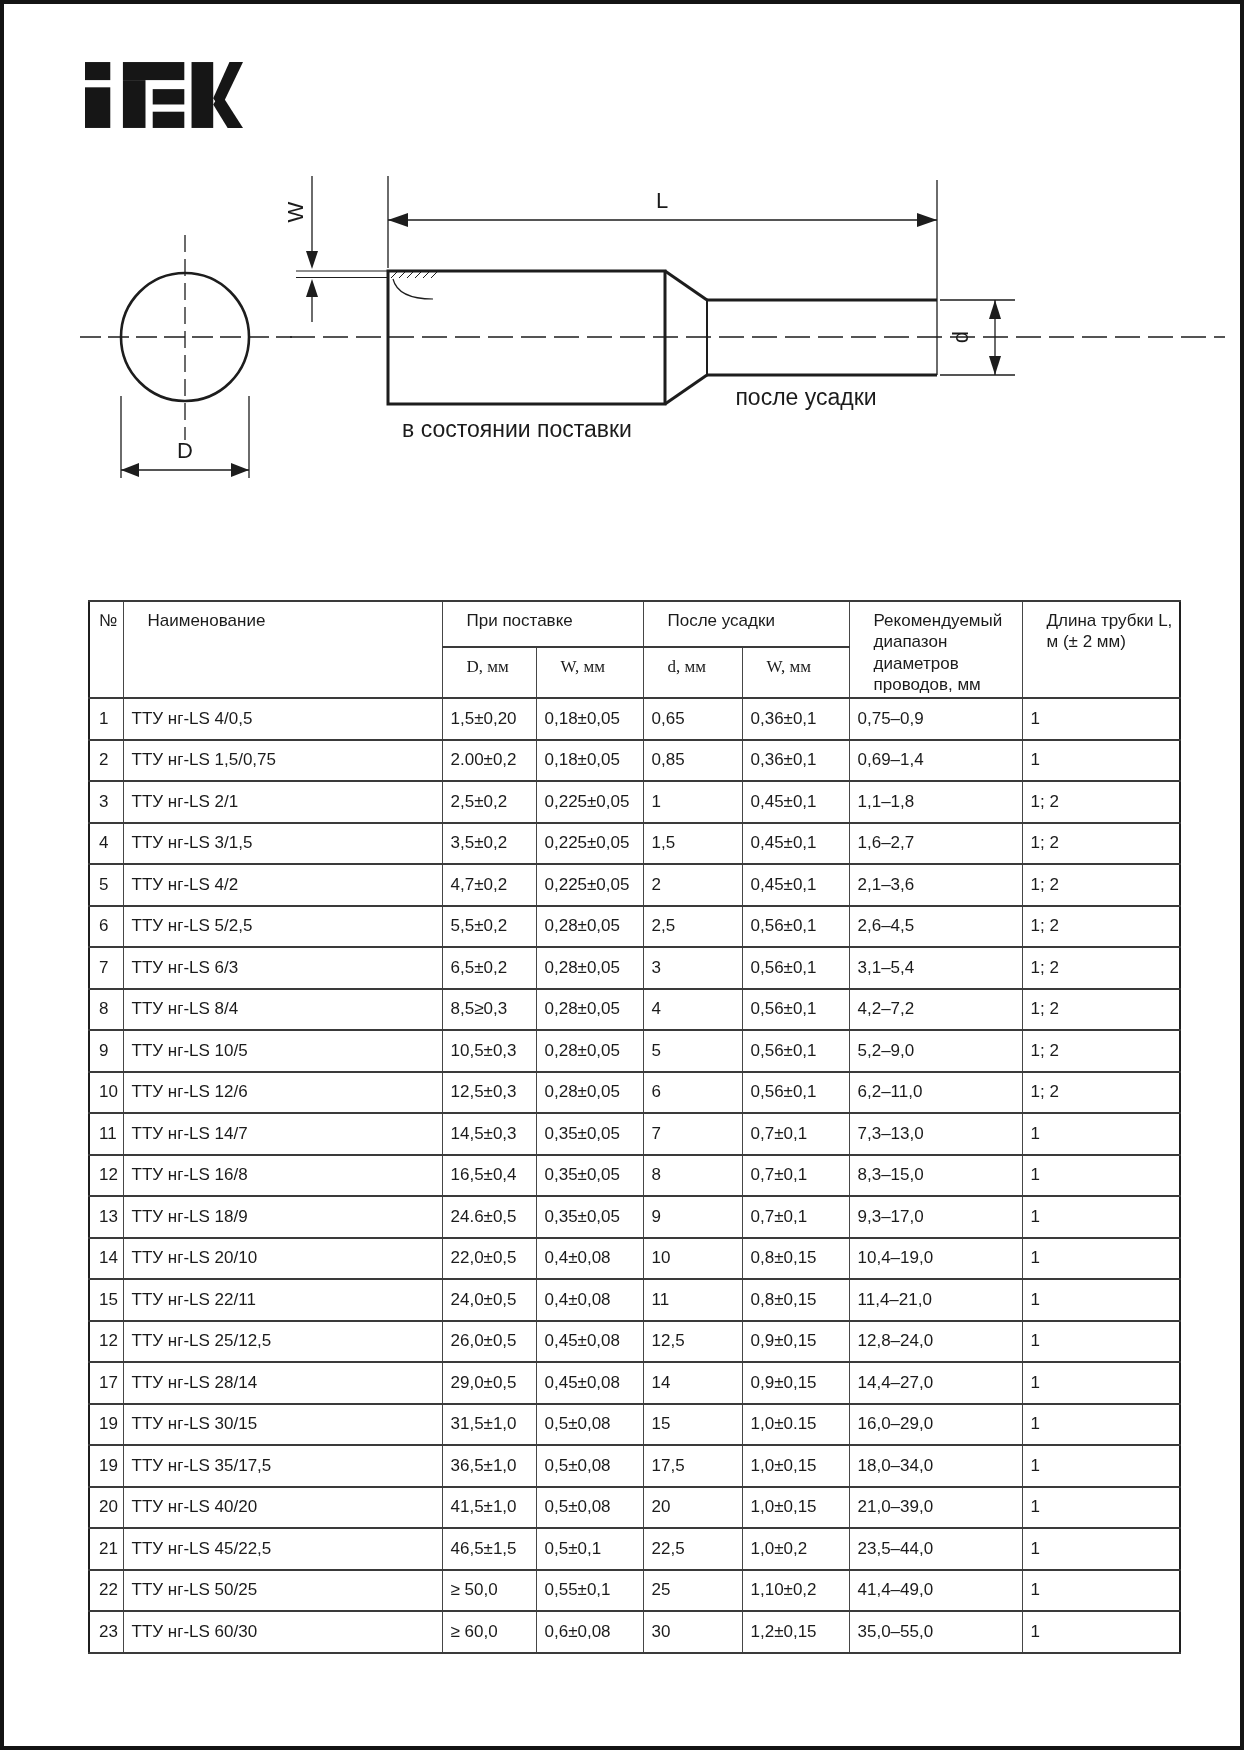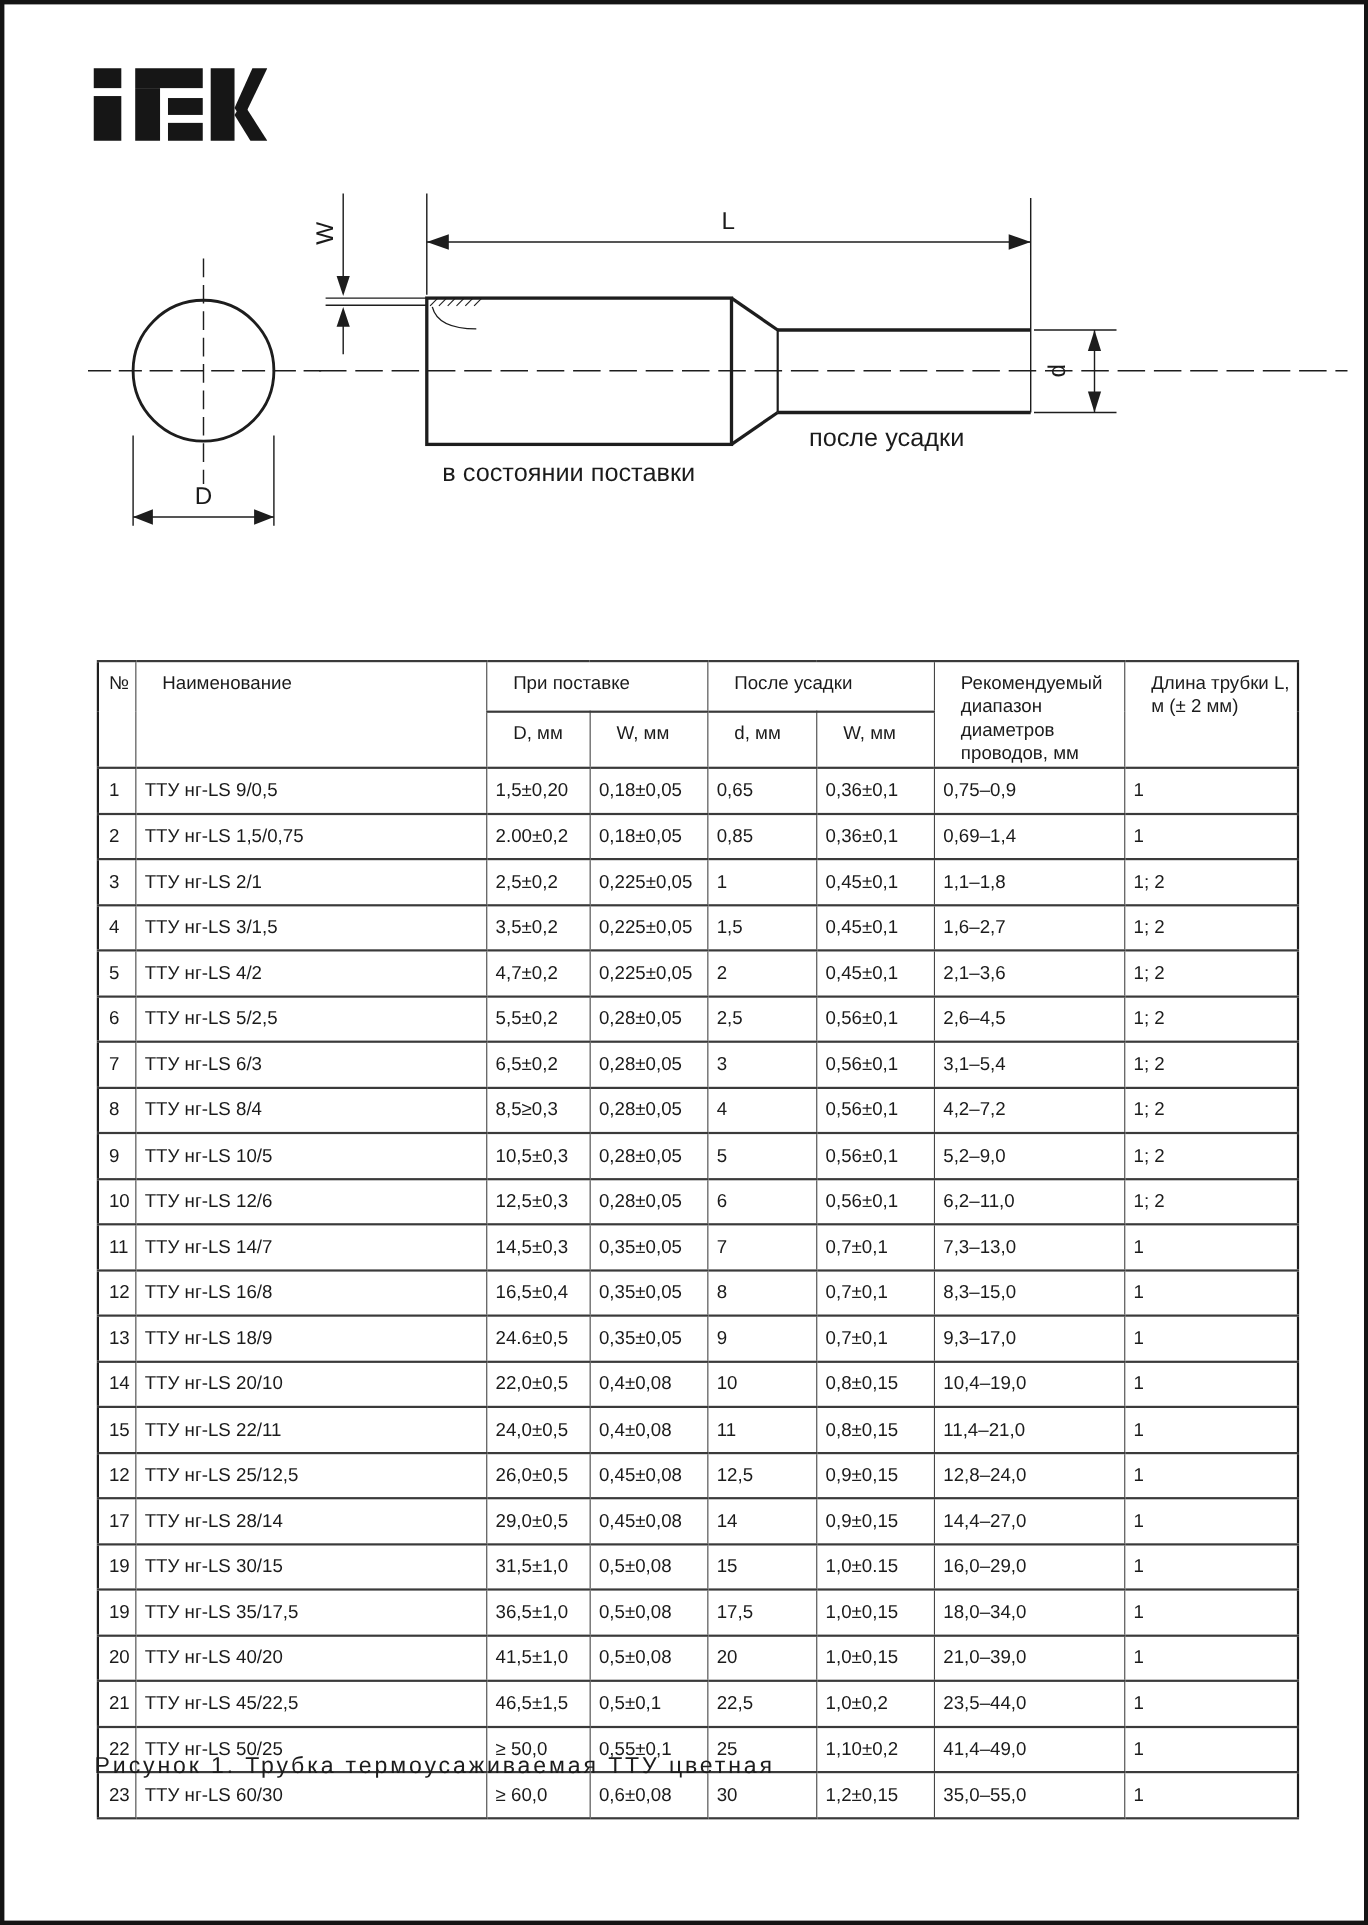--- a/index.html
+++ b/index.html
@@ -28,21 +28,21 @@
   table.spec th, table.spec td {
     border-left:1px solid #464646; border-right:1px solid #464646;
     border-top:2px solid #3a3a3a; border-bottom:2px solid #3a3a3a;
     padding:2px 6px 2px 8px; text-align:left; font-weight:400;
     overflow:hidden; white-space:normal;
   }
   table.spec thead th { vertical-align:top; padding-top:8px; line-height:1.25;padding-left:24px; }
   table.spec tbody td { height:35.5px; vertical-align:middle; }
   table.spec .c-num { text-align:left; padding-left:9px; }
   table.spec thead tr.h1 th { height:34px; }
-  table.spec thead tr.h2 th { height:38px; }
+  table.spec thead tr.h2 th { height:38px;font-family:Liberation Serif, serif; }
 
   .caption {
     position:absolute; left:86px; top:1594px; width:1000px;
     font-size:21px; letter-spacing:2.6px; color:#1c1c1c;
   }
 </style>
 </head>
 <body>
 
 <div class="page">
@@ -155,21 +155,21 @@
       <tr class="h2">
         <th>D, мм</th>
         <th>W, мм</th>
         <th>d, мм</th>
         <th>W, мм</th>
       </tr>
     </thead>
     <tbody>
         <tr>
           <td class="c-num">1</td>
-          <td>ТТУ нг-LS 9/0,5</td>
+          <td>ТТУ нг-LS 4/0,5</td>
           <td>1,5±0,20</td>
           <td>0,18±0,05</td>
           <td>0,65</td>
           <td>0,36±0,1</td>
           <td>0,75–0,9</td>
           <td>1</td>
         </tr>
         <tr>
           <td class="c-num">2</td>
           <td>ТТУ нг-LS 1,5/0,75</td>
@@ -386,14 +386,13 @@
           <td>≥ 60,0</td>
           <td>0,6±0,08</td>
           <td>30</td>
           <td>1,2±0,15</td>
           <td>35,0–55,0</td>
           <td>1</td>
         </tr>
       </tbody>
   </table>
 
-  <div class="caption">Рисунок 1. Трубка термоусаживаемая ТТУ цветная</div>
 </div>
 
 </body></html>

